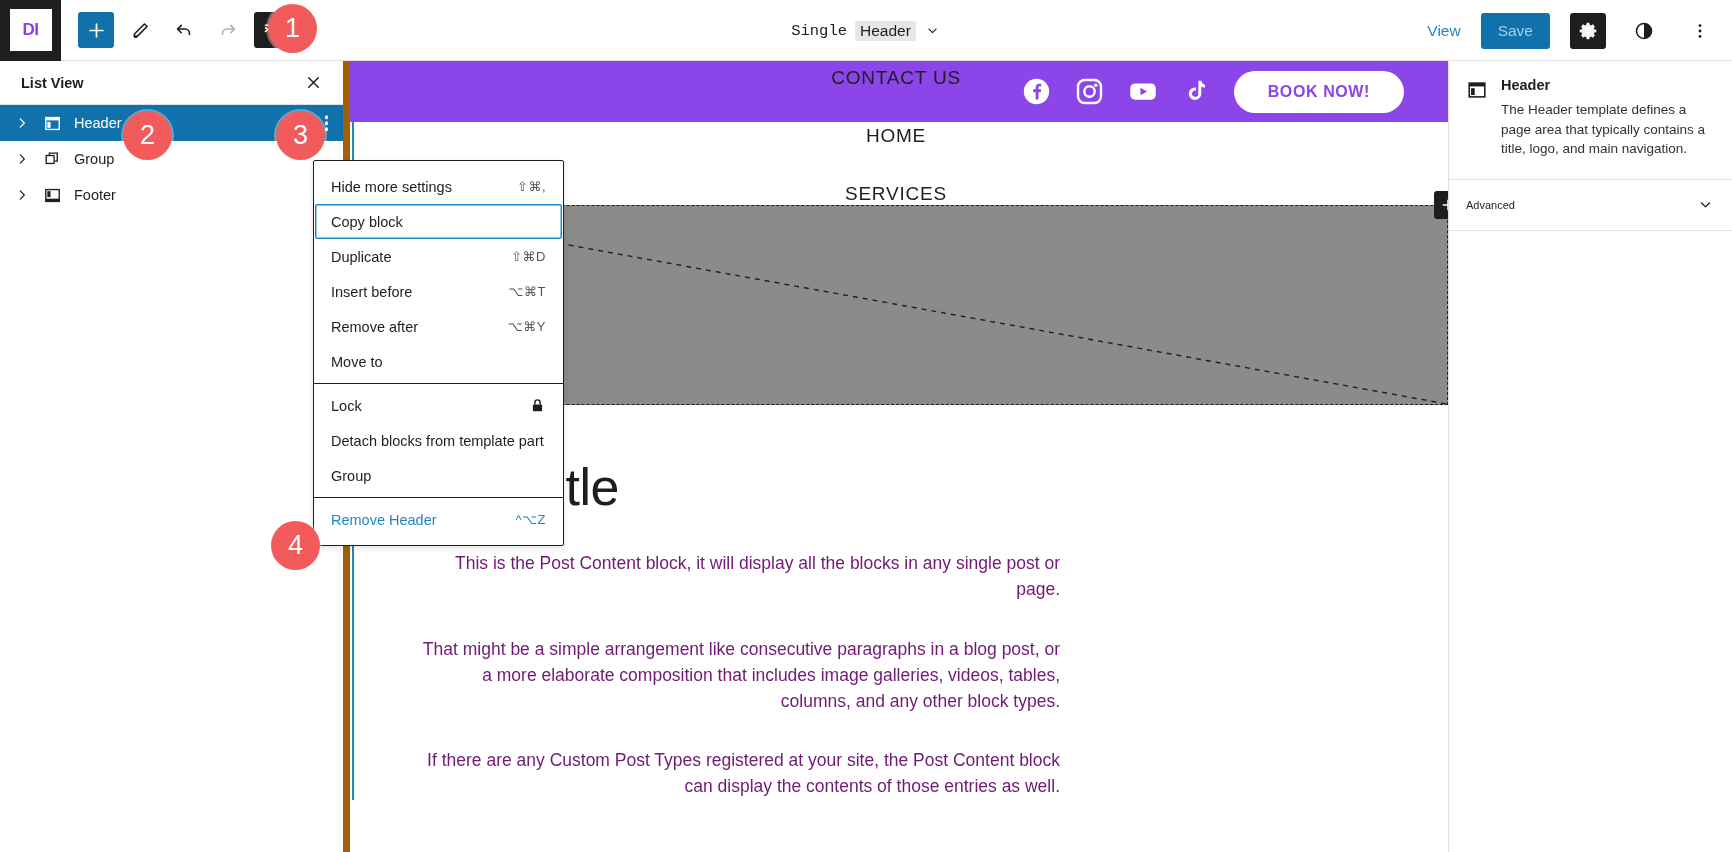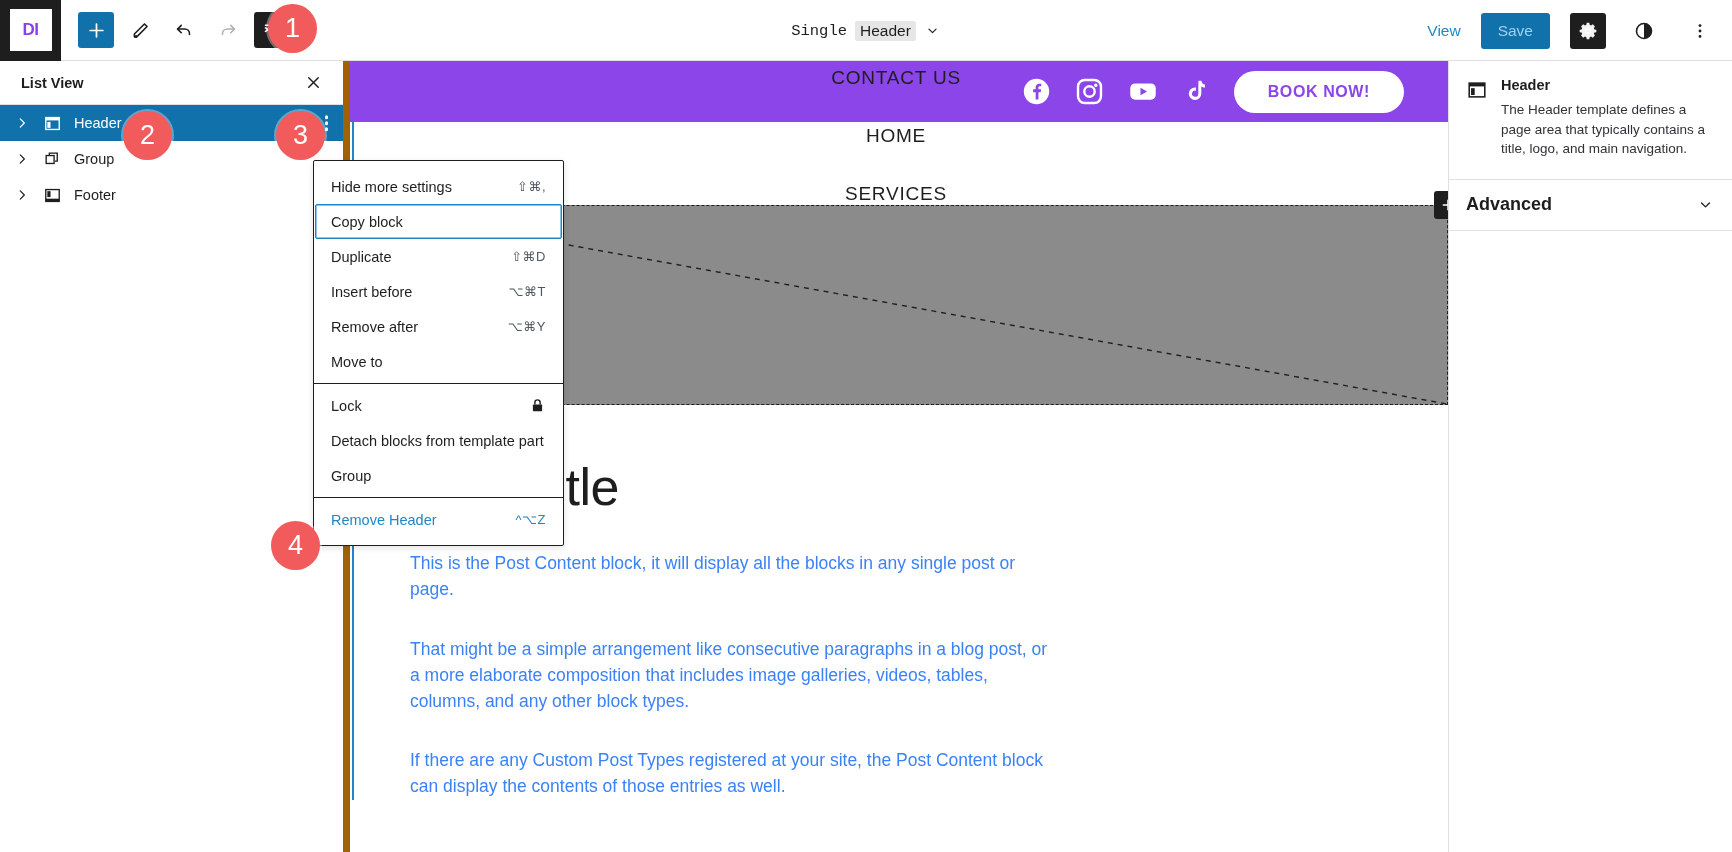--- a/index.html
+++ b/index.html
@@ -145,21 +145,21 @@
   .hero-toolbar {
     position: absolute; left: -17px; top: 12px; width: 42px; height: 42px;
     background: #fff; border: 1px solid #1e1e1e;
     display: flex; align-items: center; justify-content: center; cursor: pointer; z-index: 8;
   }
   .kebab-dark { display: flex; flex-direction: column; gap: 3px; }
   .kebab-dark i { width: 4px; height: 4px; border-radius: 50%; background: #1e1e1e; display: block; }
   .post-area { border-left: 2px solid #1e87c7; margin-left: 2px; padding: 52px 60px 0 56px; }
   .post-title { font-size: 52px; font-weight: 400; color: #1e1e1e; letter-spacing: -0.5px; }
   .post-p {
-    font-size: 17.5px; line-height: 1.48; color: #3b82f6; margin-top: 34px; max-width: 650px;
+    font-size: 17.5px; line-height: 1.48; color: #701a75; margin-top: 34px; max-width: 650px; text-align: right;
   }
 
   
   .sidebar {
     position: absolute; right: 0; top: 61px; width: 284px; height: 791px;
     background: #fff; border-left: 1px solid #e0e0e0;
   }
   .sb-tabs {
     height: 44px; display: flex; align-items: stretch;
     border-bottom: 1px solid #e0e0e0; padding-left: 12px; position: relative;
@@ -177,21 +177,21 @@
     padding: 16px 17px 20px 17px; display: flex; gap: 13px;
     border-bottom: 1px solid #e0e0e0;
   }
   .sb-block-icon { margin-top: 2px; flex: none; }
   .sb-block-name { font-size: 14.5px; font-weight: 700; color: #1e1e1e; }
   .sb-block-desc { font-size: 13.5px; line-height: 1.45; color: #2f3337; margin-top: 7px; }
   .sb-accordion {
     height: 51px; display: flex; align-items: center; justify-content: space-between;
     padding: 0 17px; cursor: pointer; border-bottom: 1px solid #e0e0e0; background: none; border-top:none;border-left:none;border-right:none;width:100%;
   }
-  .sb-accordion-label { font-size: 18px; font-weight: 700; color: #1e1e1e; }
+  .sb-accordion-label { font-size: 11px; font-weight: 400; color: #1e1e1e; }
 
   
   .callout {
     position: absolute; width: 49px; height: 49px; border-radius: 50%;
     background: #f15b5b; color: #fff; font-size: 27px;
     display: flex; align-items: center; justify-content: center;
     z-index: 60; box-shadow: 0 0 0 2px rgba(255,255,255,.35);
   }
 </style>
 </head>

